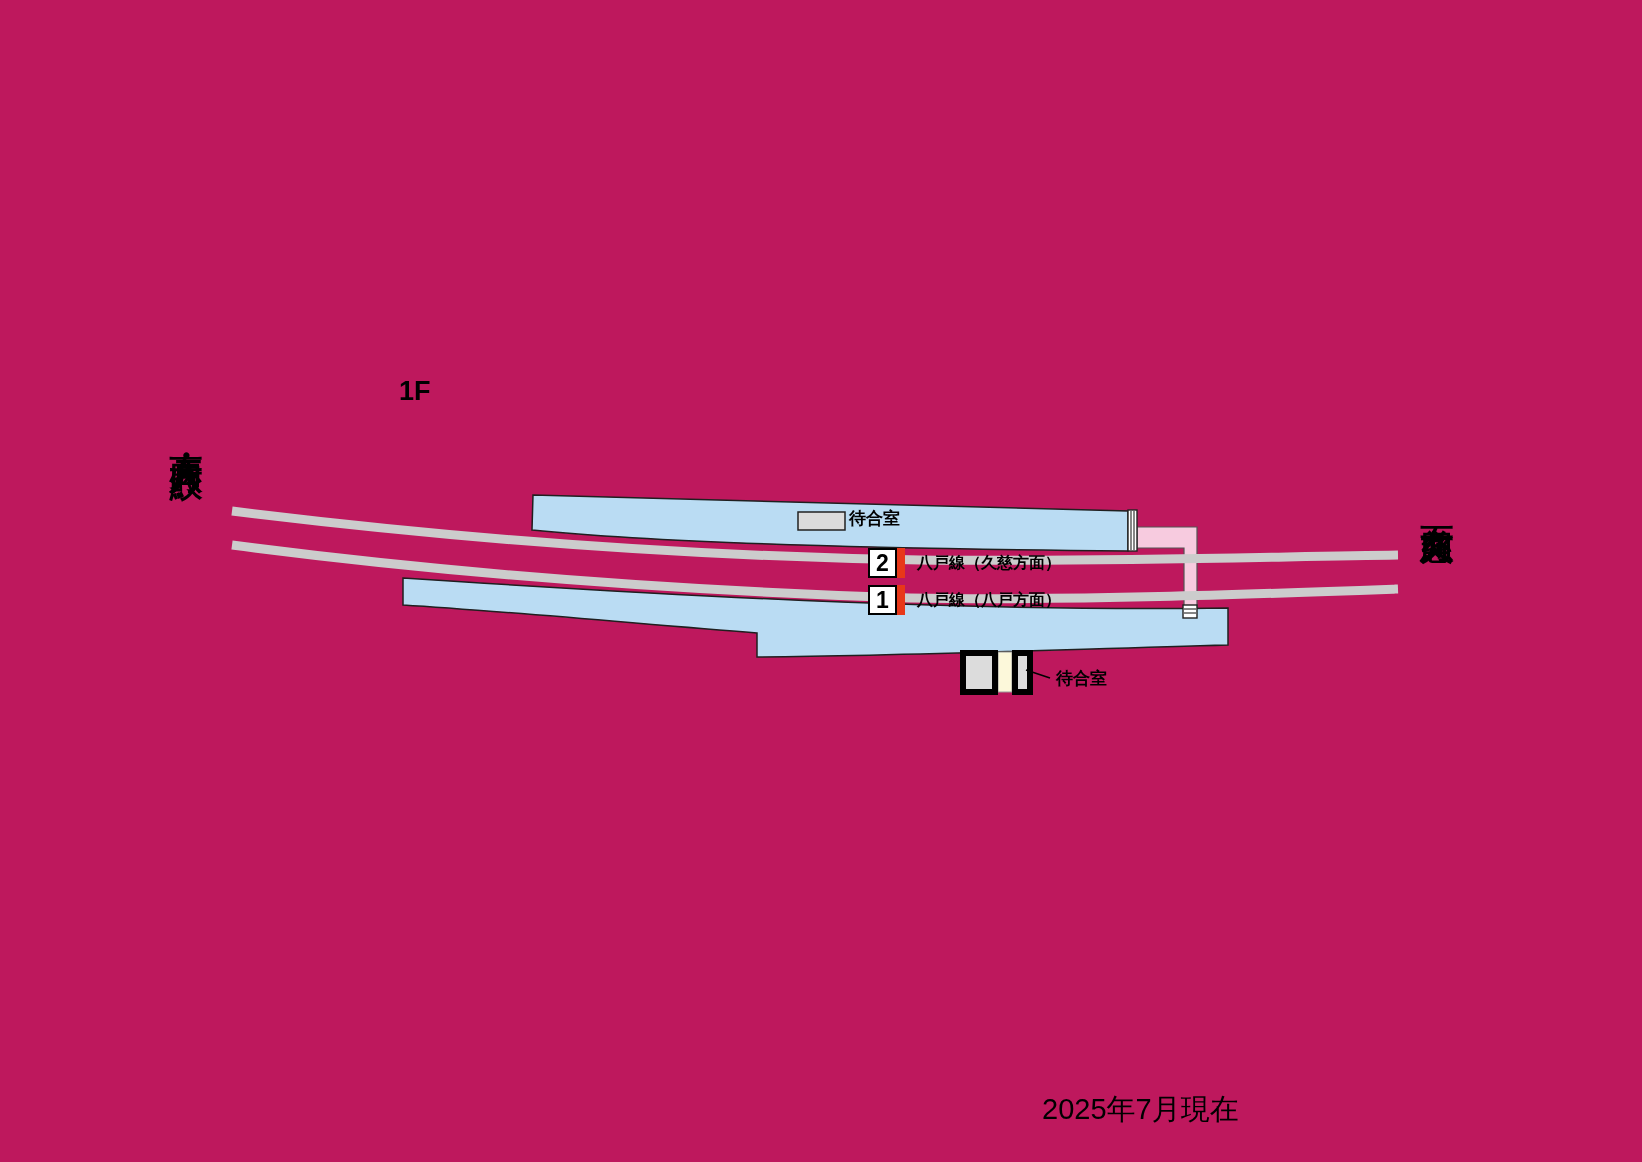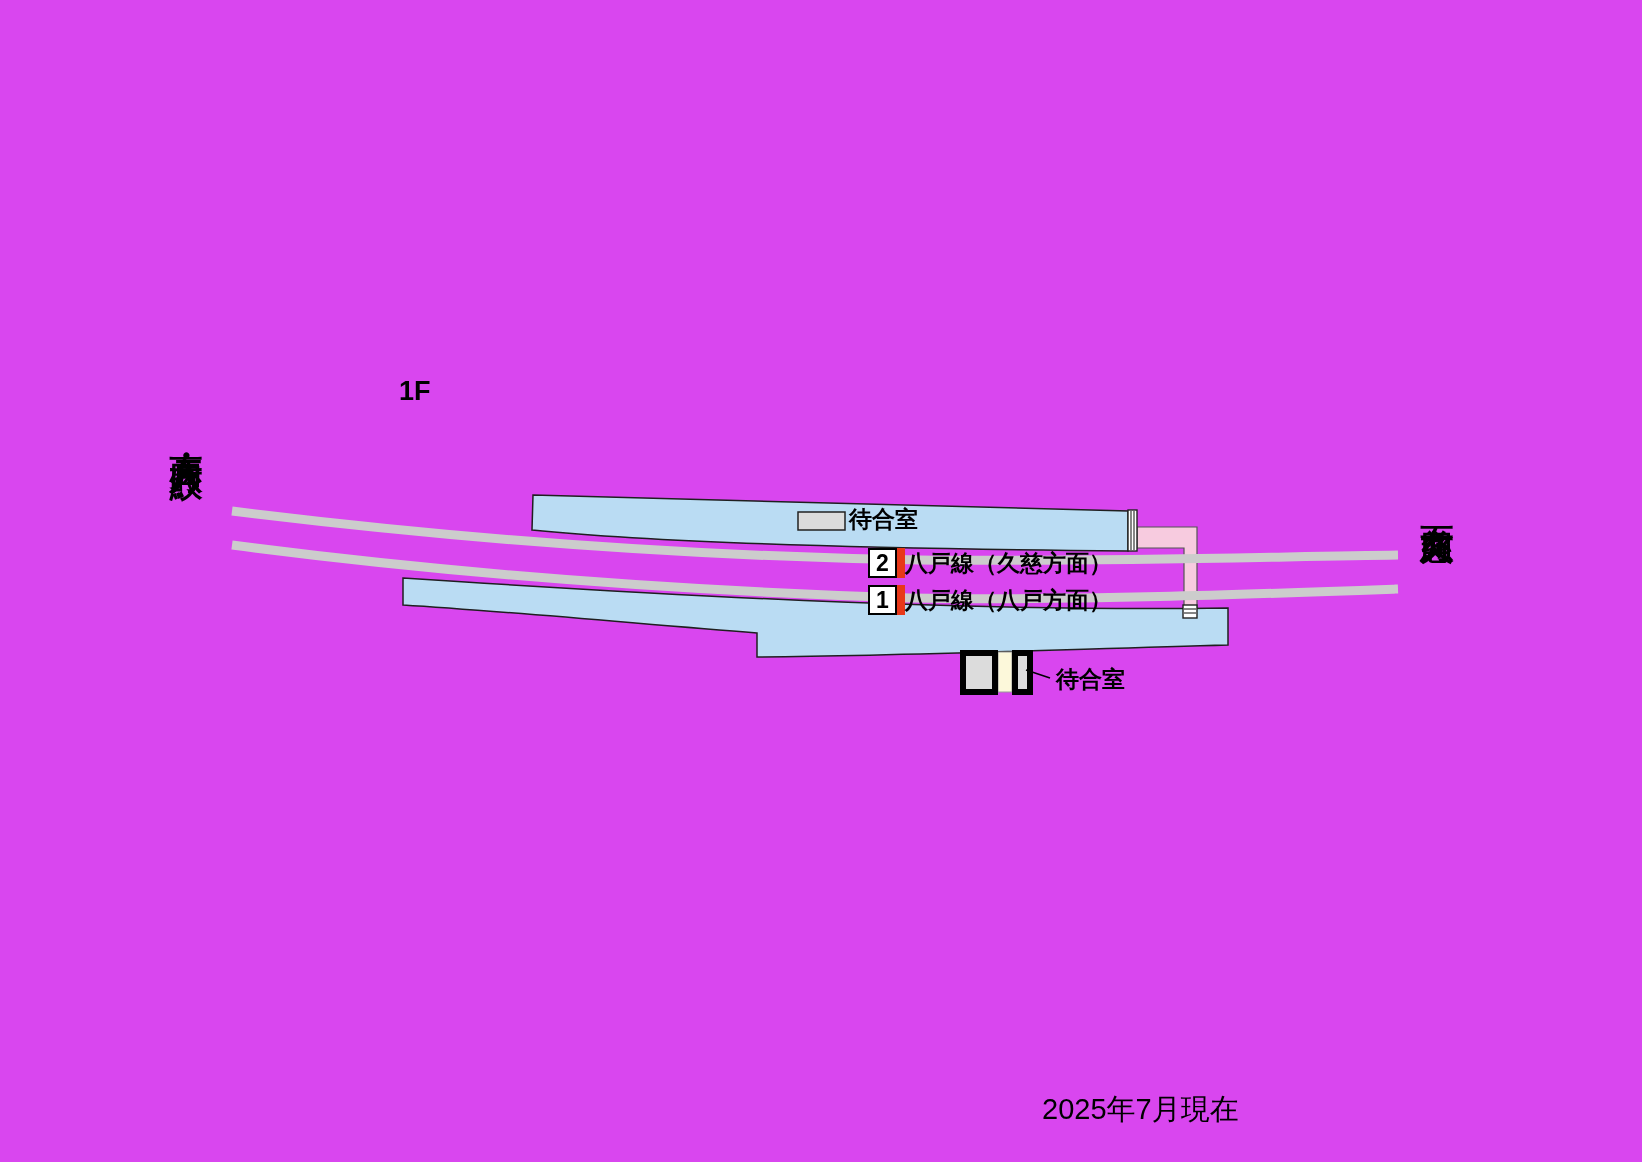--- a/index.html
+++ b/index.html
@@ -1,34 +1,34 @@
 <!DOCTYPE html>
 <html style="--platform-blue: #badcf3; --track-gray: #cccccc; --corridor-pink: #f7cbdf; --marker-red: #e83819; --waiting-gray: #dcdcdc; --waiting-cream: #fcf8da; --outline: #1f1f1f;"><head>
 <meta charset="utf-8">
 <style>
   html,body{margin:0;padding:0;background:#fff;}
   .stage{
-    position:relative;width:1642px;height:1162px;background:#d946ef;
+    position:relative;width:1642px;height:1162px;background:#be185d;
     font-family:"Liberation Sans","DejaVu Sans",sans-serif;color:#000;overflow:hidden;text-decoration:underline;
   }
   .stage svg{position:absolute;left:0;top:0;}
   .lbl{position:absolute;white-space:nowrap;color:#000;}
   .floor{font-size:27px;font-weight:bold;}
   .vtext{
     position:absolute;writing-mode:vertical-rl;text-orientation:upright;
     font-size:33px;font-weight:bold;letter-spacing:-2px;line-height:1.0;
   }
-  .wait-lbl{font-size:23px;font-weight:bold;line-height:24px;}
+  .wait-lbl{font-size:17px;font-weight:bold;line-height:24px;}
   .prow{position:absolute;display:flex;height:30px;align-items:stretch;}
   .pnum{
     box-sizing:border-box;width:29px;height:30px;border:2px solid #000;background:#fff;
     font-size:23px;font-weight:bold;display:flex;align-items:center;justify-content:center;
   }
   .pbar{width:8px;height:30px;background:var(--marker-red,#e83819);}
-  .pline{font-size:23px;font-weight:bold;line-height:30px;}
+  .pline{margin-left:12px;font-size:16px;font-weight:bold;line-height:30px;}
   .footer-txt{font-size:29px;line-height:30px;}
   
   .track{stroke:var(--track-gray,#ccc);stroke-width:9;fill:none;}
   .platform{fill:var(--platform-blue,#badcf3);stroke:var(--outline,#1f1f1f);stroke-width:1.5;}
   .corridor{fill:var(--corridor-pink,#f7cbdf);stroke:#555;stroke-width:1.2;}
   .steps{fill:#ffffff;stroke:#222;stroke-width:1.4;}
   .stepline{stroke:#222;stroke-width:1.1;}
   .graybox{fill:var(--waiting-gray,#dcdcdc);stroke:#222;stroke-width:1.5;}
   .frame{fill:var(--waiting-gray,#dcdcdc);stroke:#000;stroke-width:6;}
   .cream{fill:var(--waiting-cream,#fcf8da);stroke:#999;stroke-width:1;}

